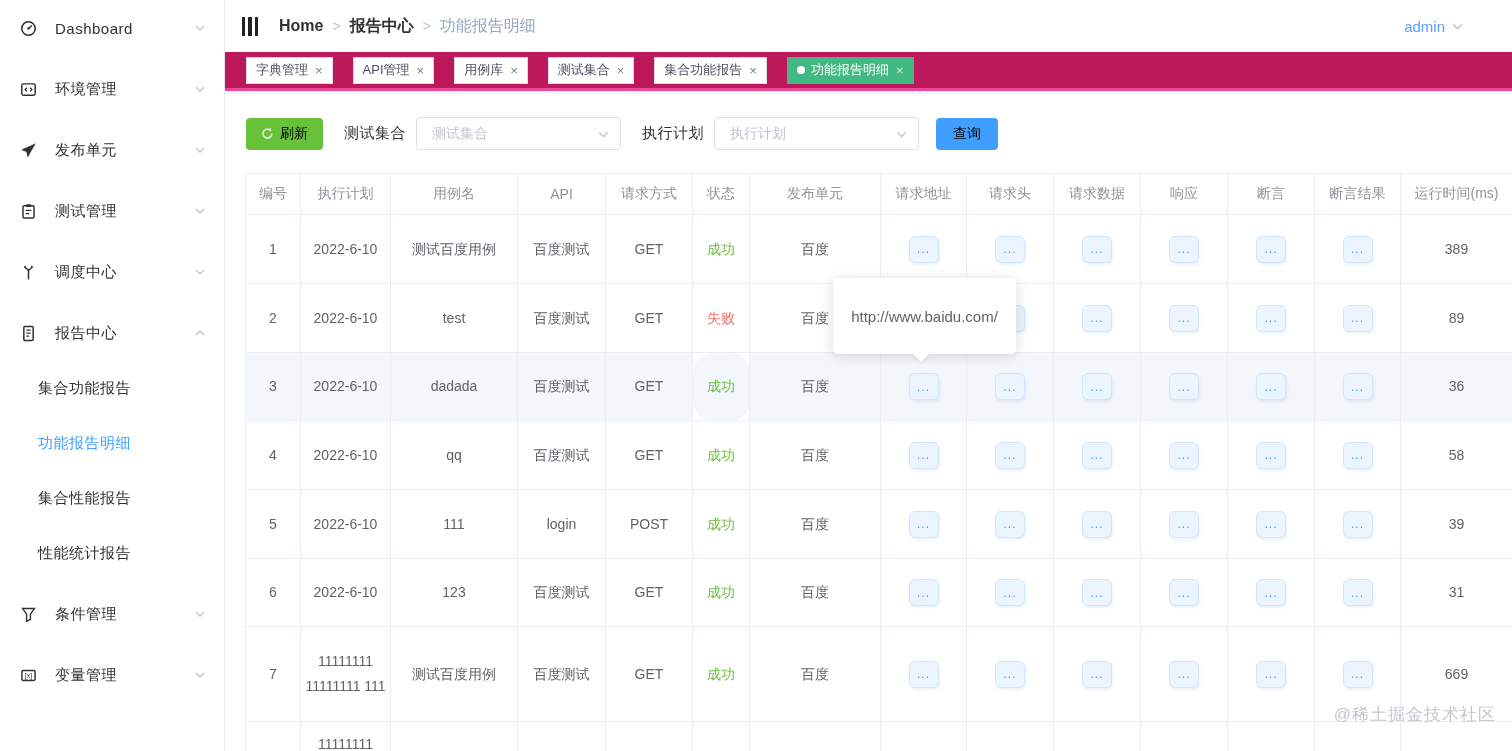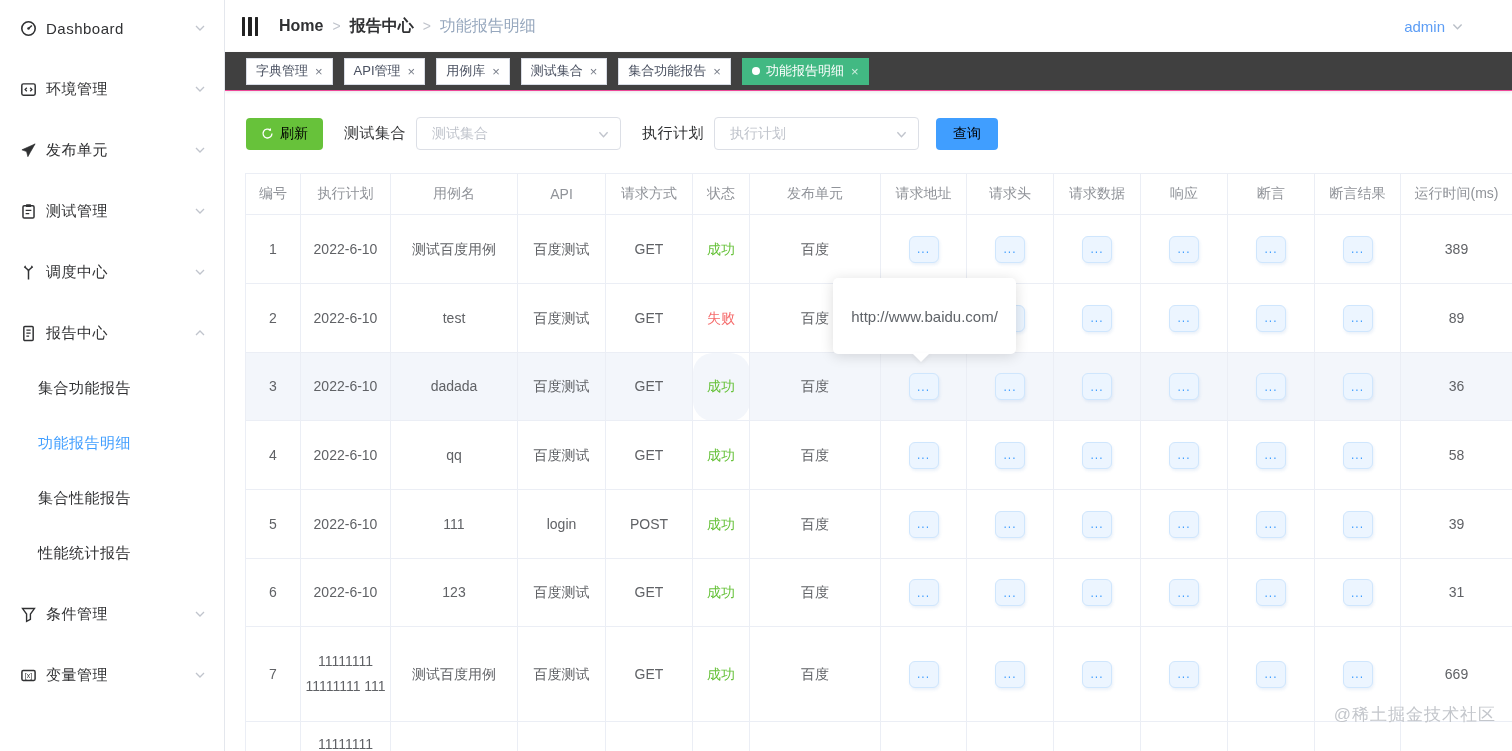--- a/index.html
+++ b/index.html
@@ -6,41 +6,41 @@
   html,body { width:1512px; height:751px; overflow:hidden; background:#fff;
     font-family:"Liberation Sans","DejaVu Sans",sans-serif; color:#303133; }
   .app { display:flex; width:1512px; height:751px; }
 
   
   .sidebar { width:225px; height:751px; background:#fff; border-right:1px solid #e4e7ed; flex:0 0 225px; padding-top:0; }
   .menu-item { height:56px; display:flex; align-items:center; padding:0 18px 0 20px; cursor:pointer; }
   .menu-item + .menu-item, .submenu + .menu-item { margin-top:5px; }
   .mi-icon { width:17px; height:17px; display:inline-flex; align-items:center; justify-content:center; flex:0 0 17px; }
   .mi-icon svg { display:block; }
-  .mi-label { font-size:15px; font-weight:500; margin-left:9px; flex:1; letter-spacing:0.5px; }
+  .mi-label { font-size:15px; font-weight:500; margin-left:18px; flex:1; letter-spacing:0.5px; }
   .mi-arrow { flex:0 0 12px; }
   .mi-arrow.up { transform:rotate(180deg); }
   .submenu { }
   .submenu-item { height:55px; display:flex; align-items:center; padding-left:38px; font-size:15px; font-weight:500; letter-spacing:0.5px; cursor:pointer; color:#303133; }
   .submenu-item.active { color:#409eff; }
 
   
   .main { position:relative; flex:1; height:751px; overflow:hidden; background:#fff; }
 
   .topbar { height:52px; display:flex; align-items:center; padding:0 26px 0 12px; }
   .collapse-btn { width:22px; height:22px; display:flex; gap:3px; align-items:center; justify-content:center; cursor:pointer; margin-left:2px; }
   .collapse-btn i { display:block; width:3.5px; height:19px; background:#222; border-radius:0.5px; }
   .breadcrumb { display:flex; align-items:center; margin-left:18px; flex:1; }
   .crumb { font-size:16px; font-weight:700; color:#303133; }
   .crumb.current { color:#97a8be; font-weight:400; }
   .crumb-sep { color:#c0c4cc; margin:0 9px; font-size:14px; font-weight:400; }
   .user-menu { display:flex; align-items:center; gap:6px; cursor:pointer; margin-right:22px; }
   .user-name { color:#5c9df5; font-size:15px;margin-left:19px; }
 
-  .tabbar { height:39px; border-bottom:1px solid #ec4899; box-shadow:0 1px 3px rgba(0,0,0,.10); display:flex; align-items:center; padding-left:21px; gap:11px; background:#404040; position:relative; z-index:3; }
+  .tabbar { height:39px; border-bottom:3px solid #ec4899; box-shadow:0 1px 3px rgba(0,0,0,.10); display:flex; align-items:center; padding-left:21px; gap:20px; background:#be185d; position:relative; z-index:3; }
   .tab { display:inline-flex; align-items:center; height:27px; padding:0 9px; border:1px solid #d8dce5; background:#fff; color:#495060; font-size:13px; cursor:pointer; }
   .tab .dot { display:none; width:8px; height:8px; border-radius:50%; background:#fff; margin-right:6px; }
   .tab.active { background:#42b983; border-color:#42b983; color:#fff; }
   .tab.active .dot { display:inline-block; }
   .tab-close { margin-left:7px; font-size:13px; line-height:1; opacity:.75; cursor:pointer; }
 
   .content { position:relative; padding:26px 0 0 20px; }
 
   
   .toolbar { display:flex; align-items:center; height:33px; margin-left:1px; }

